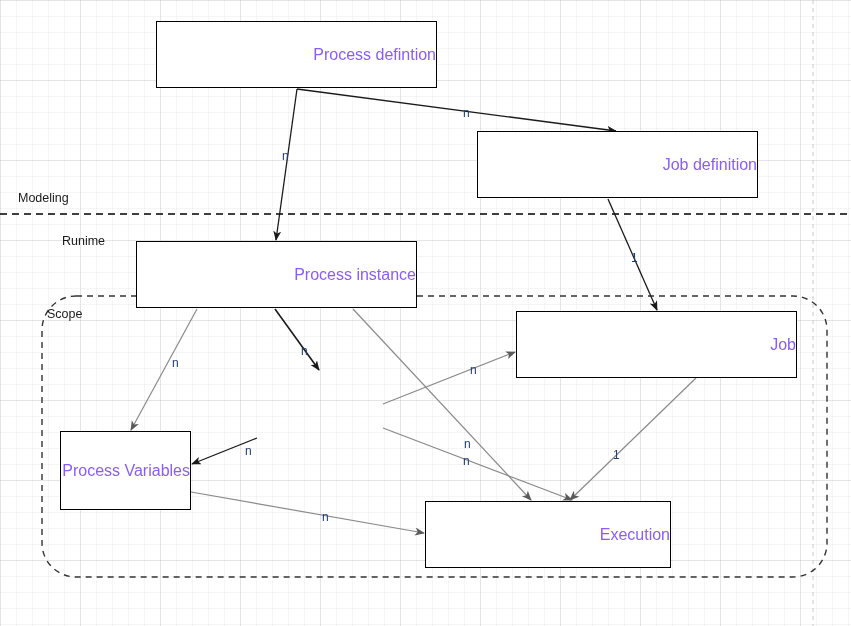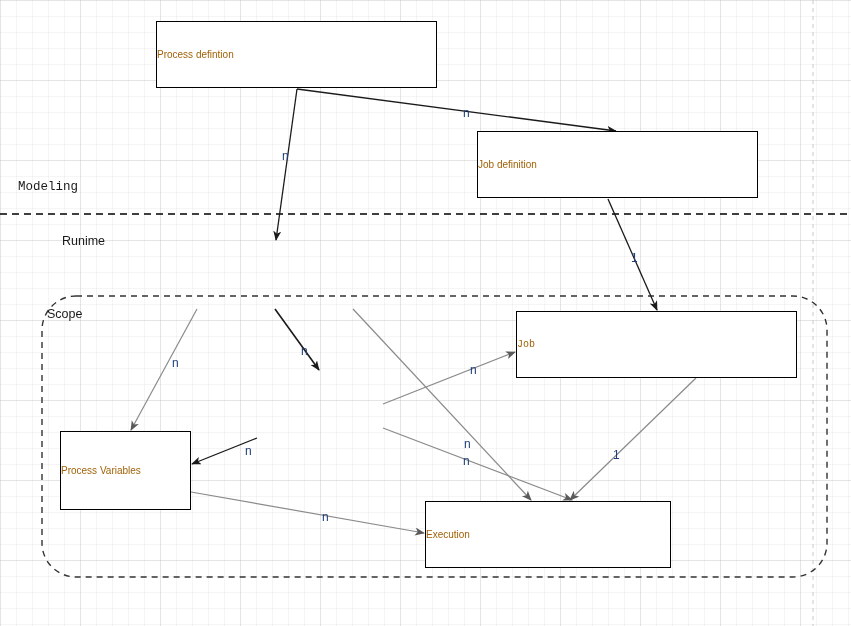--- a/index.html
+++ b/index.html
@@ -29,23 +29,23 @@
     width: 851px;
     height: 626px;
   }
   .node {
     position: absolute;
     box-sizing: border-box;
     border: 1.6px solid #000000;
     background: #ffffff;
     display: flex;
     align-items: center;
-    justify-content: flex-start;
-    font-size: 10px;
-    color: #a16207;
+    justify-content: flex-end;
+    font-size: 16px;
+    color: #8b5cf6;
     font-family: "Liberation Sans", sans-serif;
     z-index: 5;
   }
   .band-label {
     position: absolute;
     font-size: 12.5px;
     color: #1a1a1a;
     font-family: "Liberation Sans", sans-serif;
     z-index: 6;
     white-space: nowrap;
@@ -100,34 +100,37 @@
 
     <line x1="257" y1="438" x2="192" y2="464" stroke="#1a1a1a" stroke-width="1.3" marker-end="url(#arrow-dark)"></line>
 
     <line x1="383" y1="428" x2="572" y2="500" stroke="#8a8a8a" stroke-width="1.2" marker-end="url(#arrow-gray)"></line>
 
     <line x1="191" y1="492" x2="424" y2="533" stroke="#8a8a8a" stroke-width="1.2" marker-end="url(#arrow-gray)"></line>
 
     <line x1="696" y1="378" x2="570" y2="500" stroke="#8a8a8a" stroke-width="1.2" marker-end="url(#arrow-gray)"></line>
   </svg>
 
-  <div class="band-label" style="left:18px; top:180px;font-family:Liberation Mono, monospace;">Modeling</div>
+  <div class="band-label" style="left:18px; top:191px;">Modeling</div>
   <div class="band-label" style="left:22px; top:234px;margin-left:40px;">Runime</div>
   <div class="band-label" style="left:47px; top:307px;">Scope</div>
 
   <div class="node" style="left:156px; top:21px; width:281px; height:67px;">
     <span>Process defintion</span>
   </div>
 
   <div class="node" style="left:477px; top:131px; width:281px; height:67px;">
     <span>Job definition</span>
   </div>
 
+  <div class="node" style="left:136px; top:241px; width:281px; height:67px;">
+    <span>Process instance</span>
+  </div>
 
-  <div class="node" style="left:516px; top:311px; width:281px; height:67px;font-family:Liberation Mono, monospace;">
+  <div class="node" style="left:516px; top:311px; width:281px; height:67px;">
     <span>Job</span>
   </div>
 
 
   <div class="node" style="left:60px; top:431px; width:131px; height:79px;">
     <span>Process Variables</span>
   </div>
 
   <div class="node" style="left:425px; top:501px; width:246px; height:67px;">
     <span>Execution</span>

